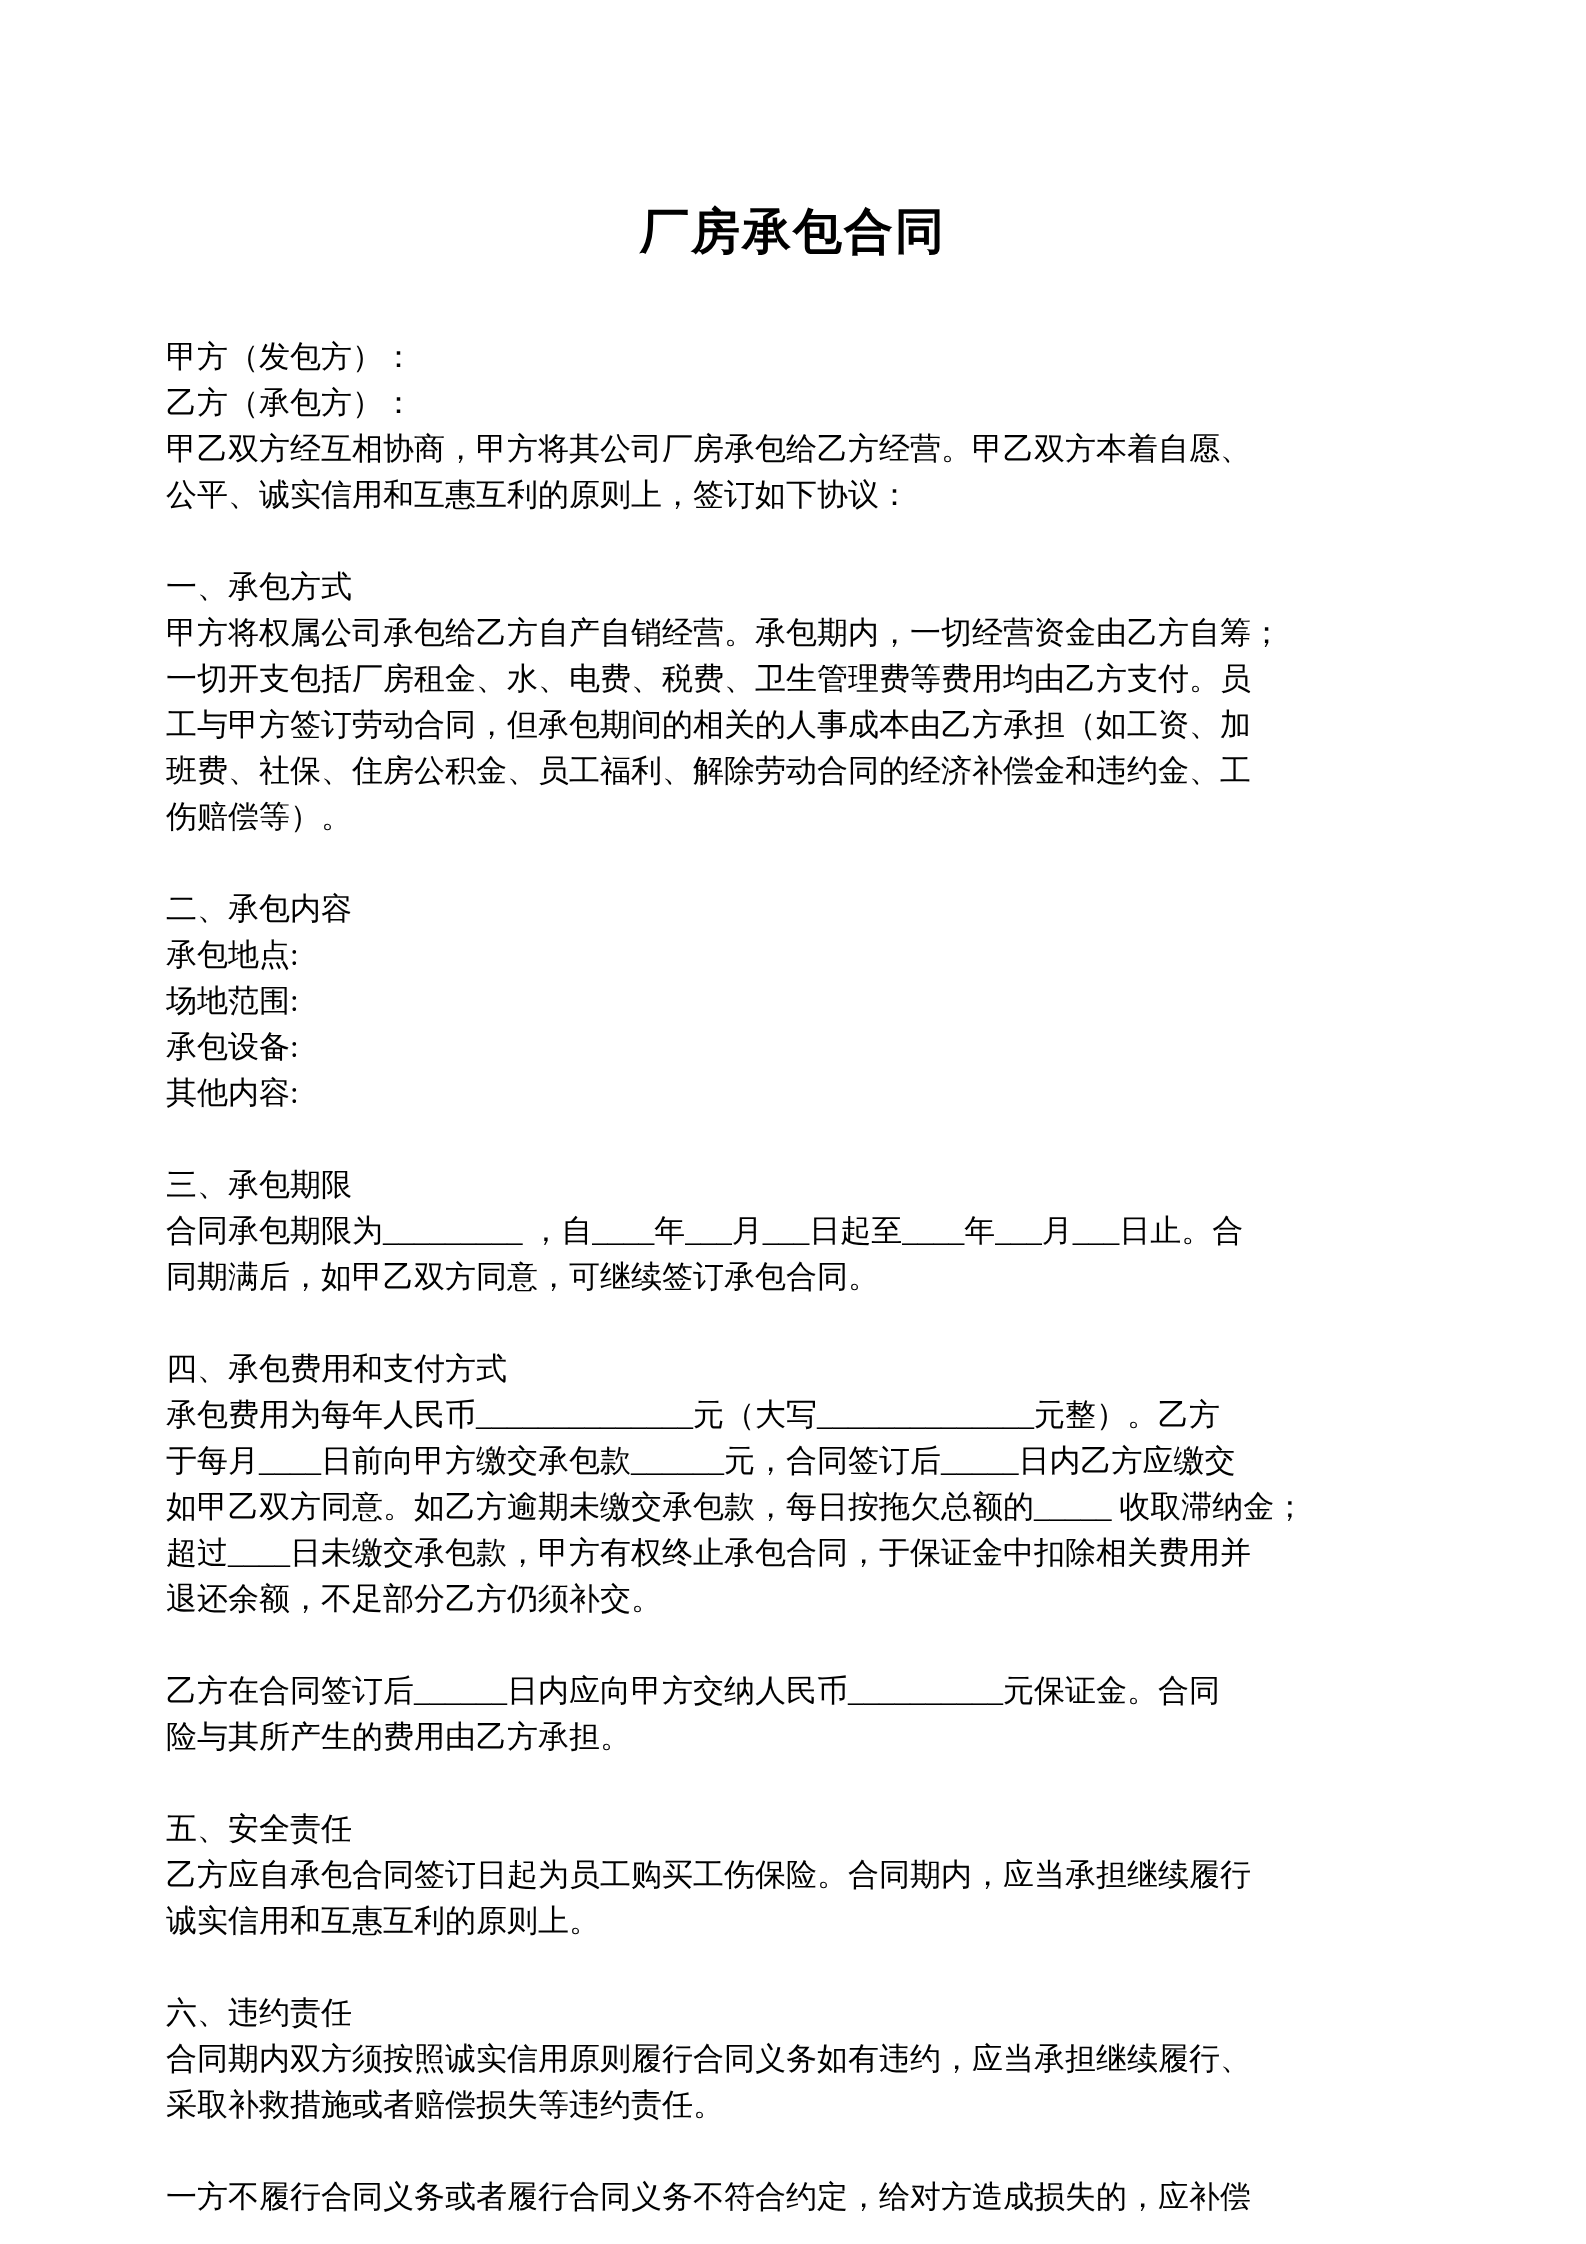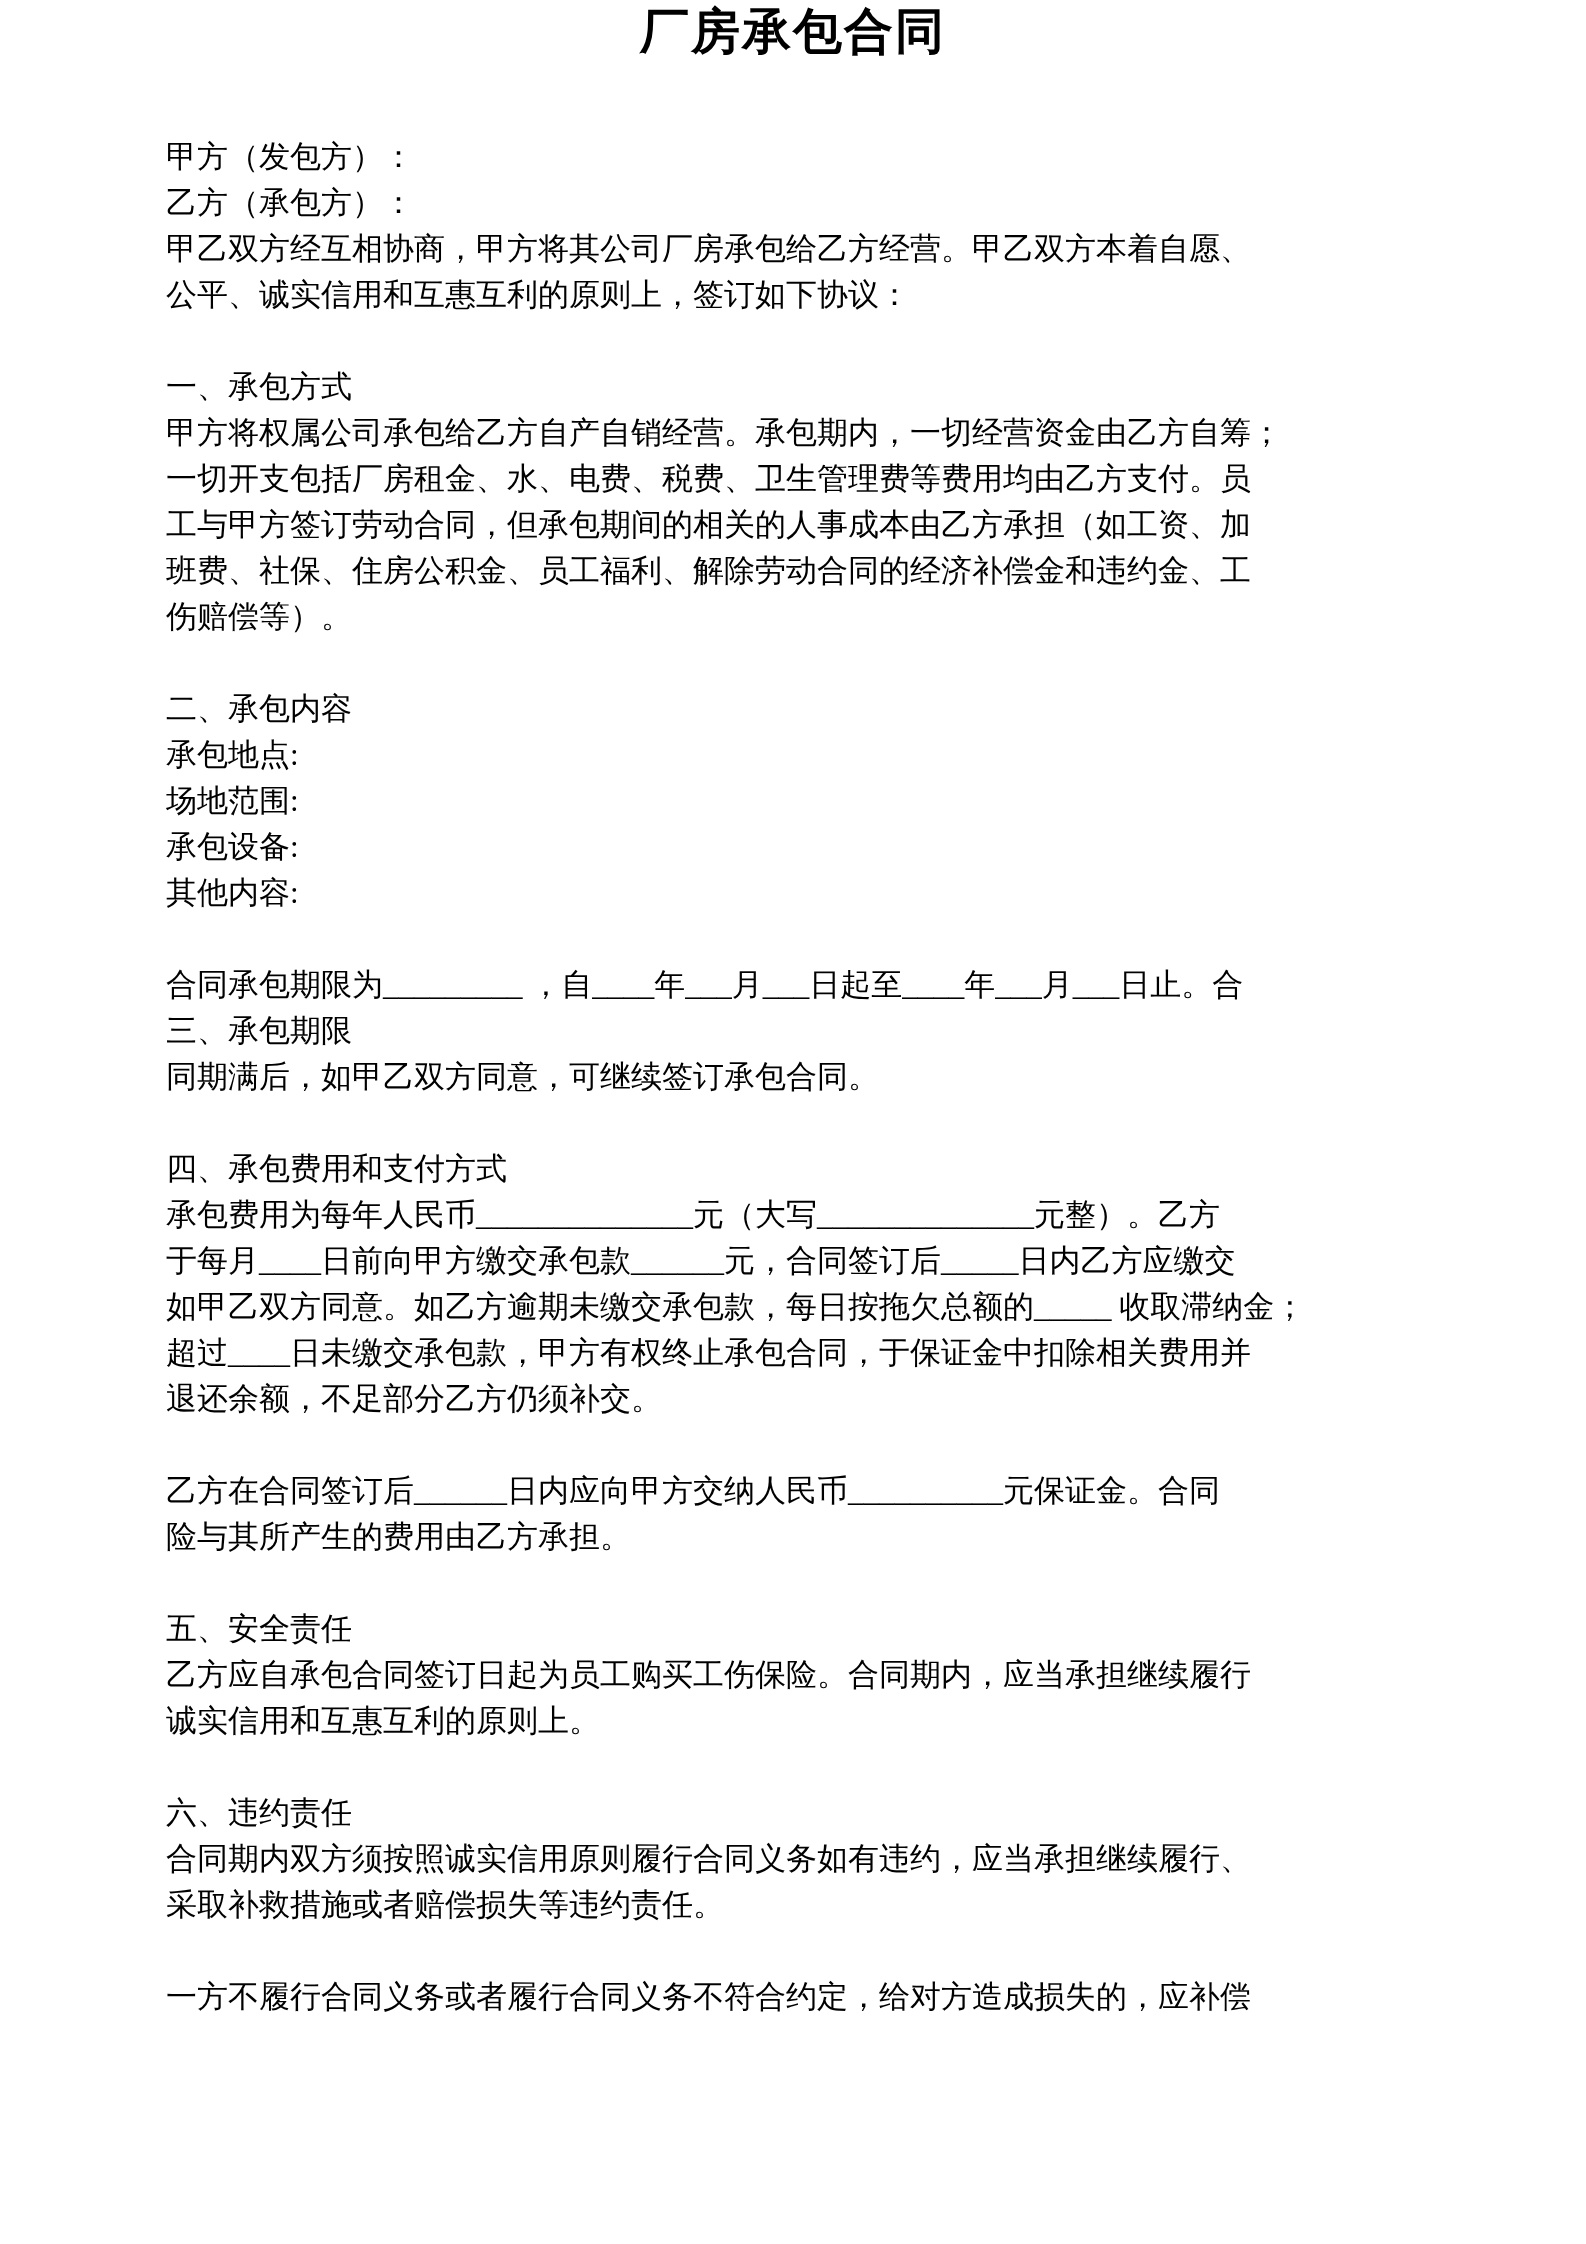--- a/index.html
+++ b/index.html
@@ -8,20 +8,21 @@
     background: #ffffff;
   }
   .page {
     position: relative;
     width: 1586px;
     height: 2244px;
     background: #ffffff;
     color: #000000;
     overflow: hidden;
     box-sizing: border-box;
+    padding-top: 200px;
   }
   .title {
     margin: 0 0 72px 0;
     text-align: center;
     font-family: "Liberation Sans", "DejaVu Sans", sans-serif;
     font-weight: 700;
     font-size: 49px;
     line-height: 62px;
     letter-spacing: 2px;
     color: #000000;
@@ -70,22 +71,22 @@
 
     <div class="block">
       <div class="line">二、承包内容</div>
       <div class="line">承包地点:</div>
       <div class="line">场地范围:</div>
       <div class="line">承包设备:</div>
       <div class="line">其他内容:</div>
     </div>
 
     <div class="block">
+      <div class="line">三、承包期限</div>
       <div class="line">合同承包期限为_________ ，自____年___月___日起至____年___月___日止。合</div>
-      <div class="line">三、承包期限</div>
       <div class="line">同期满后，如甲乙双方同意，可继续签订承包合同。</div>
     </div>
 
     <div class="block">
       <div class="line">四、承包费用和支付方式</div>
       <div class="line">承包费用为每年人民币______________元（大写______________元整）。乙方</div>
       <div class="line">于每月____日前向甲方缴交承包款______元，合同签订后_____日内乙方应缴交</div>
       <div class="line">如甲乙双方同意。如乙方逾期未缴交承包款，每日按拖欠总额的_____ 收取滞纳金；</div>
       <div class="line">超过____日未缴交承包款，甲方有权终止承包合同，于保证金中扣除相关费用并</div>
       <div class="line">退还余额，不足部分乙方仍须补交。</div>

